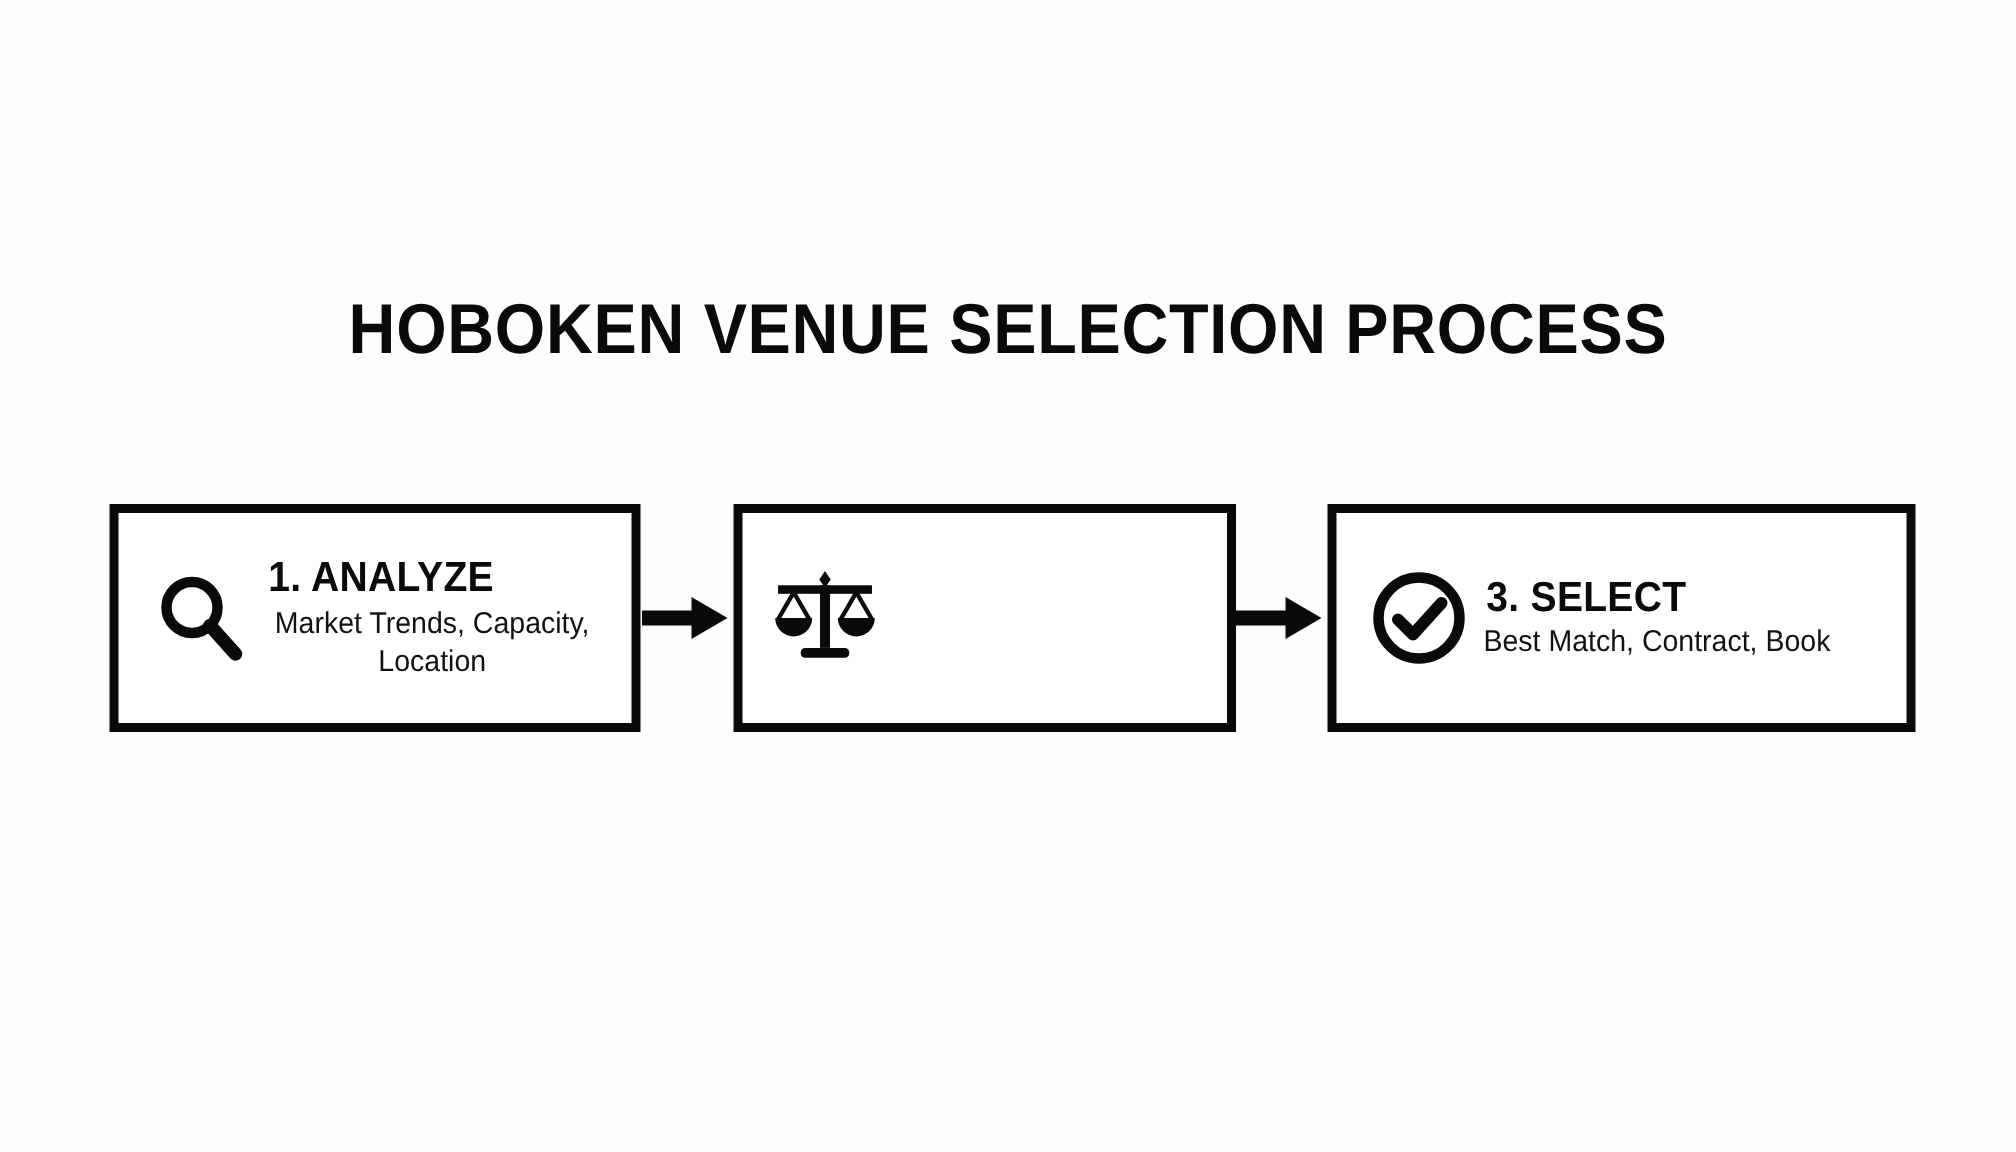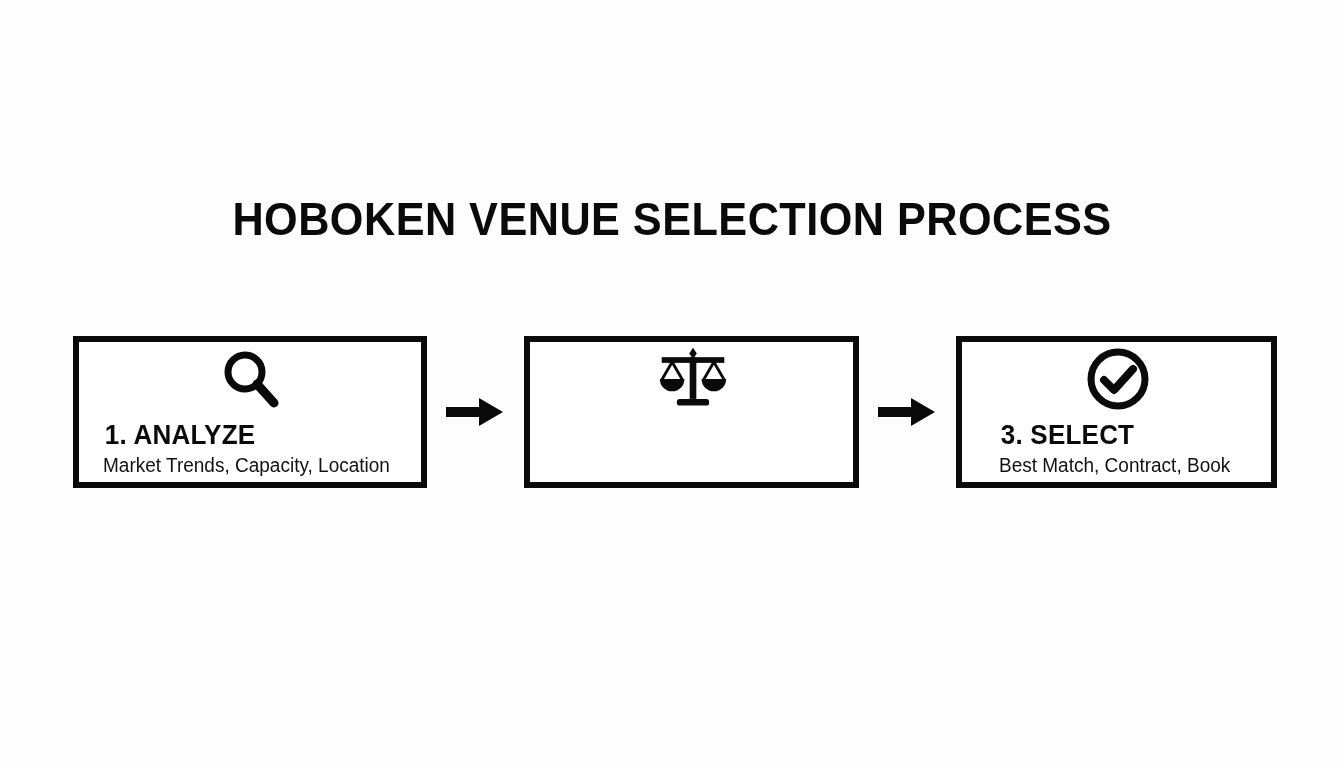--- a/index.html
+++ b/index.html
@@ -44,27 +44,27 @@
     flex-direction: row;
     align-items: center;
   }
 
   .step-box {
     box-sizing: border-box;
     height: 152px;
     border: 6px solid #0a0a0a;
     background: #ffffff;
     display: flex;
-    flex-direction: column;
+    flex-direction: row;
     align-items: center;
     padding: 0 10px 0 18px;
   }
   .step-box.box1 { width: 354px; }
   .step-box.box2 { width: 335px; }
-  .step-box.box3 { width: 321px; }
+  .step-box.box3 { width: 392px; }
 
   .icon-wrap {
     flex: 0 0 auto;
     width: 74px;
     height: 74px;
     display: flex;
     align-items: center;
     justify-content: center;
     margin-right: 6px;
   }

